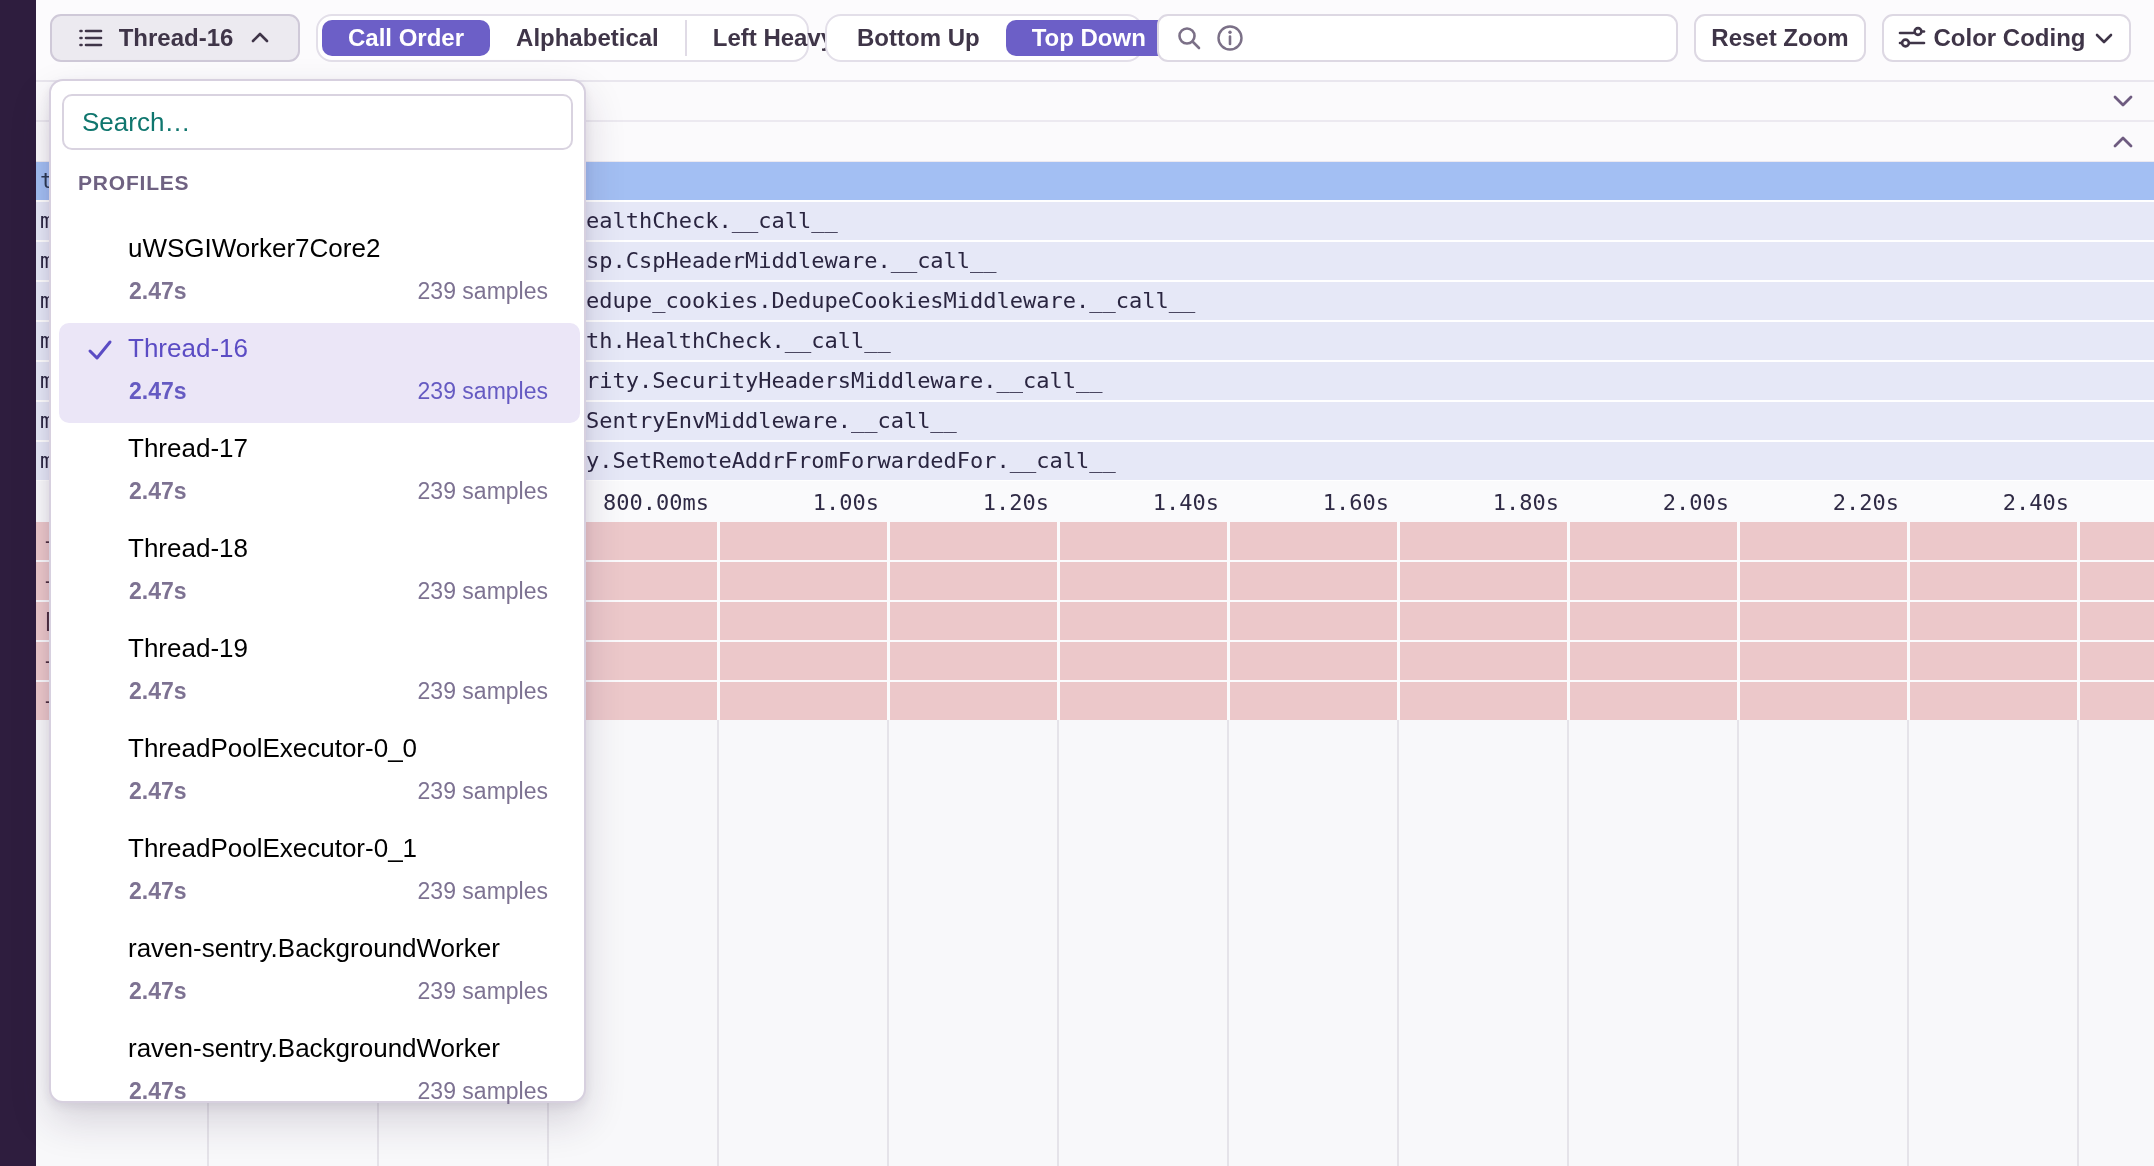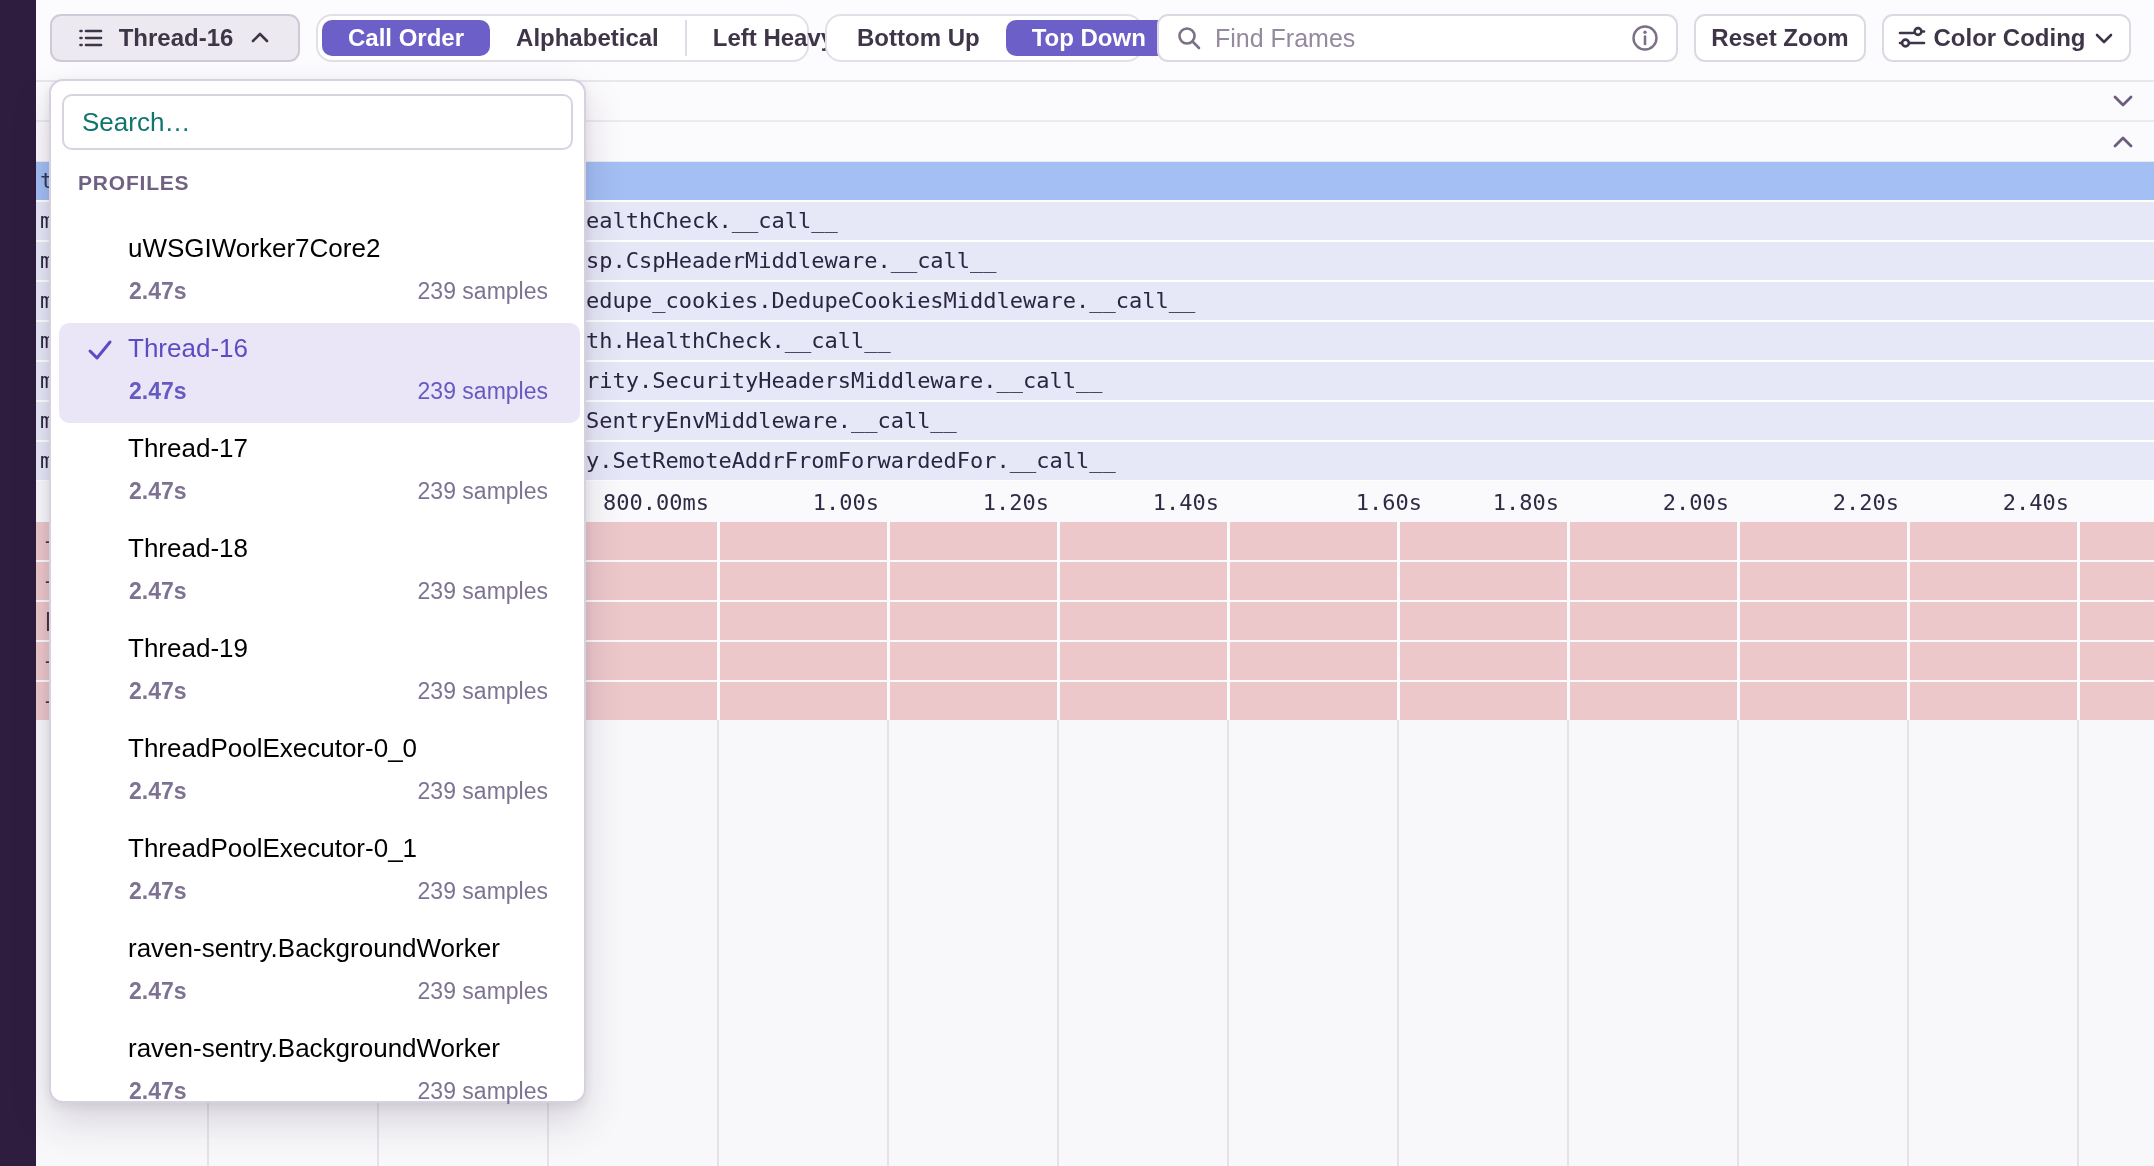--- a/index.html
+++ b/index.html
@@ -129,21 +129,20 @@
       <div class="opt selected">Top Down</div>
     </div>
 
   <div class="btn find-input">
     <span class="icon">
       <svg width="28" height="28" viewBox="0 0 28 28">
           <circle cx="12" cy="12" r="7.5" fill="none" stroke="#7b7087" stroke-width="2.6"></circle>
           <line x1="17.5" y1="17.5" x2="24" y2="24" stroke="#7b7087" stroke-width="2.6" stroke-linecap="round"></line>
         </svg>
     </span>
-    <span class="find-placeholder">Find Frames</span>
     <span class="icon">
       <svg width="30" height="30" viewBox="0 0 30 30">
           <circle cx="15" cy="15" r="11.5" fill="none" stroke="#7b7087" stroke-width="2.4"></circle>
           <line x1="15" y1="13.5" x2="15" y2="21" stroke="#7b7087" stroke-width="2.6" stroke-linecap="round"></line>
           <circle cx="15" cy="9.2" r="1.7" fill="#7b7087"></circle>
         </svg>
     </span>
   </div>
 
   <div class="btn reset-btn">
@@ -219,21 +218,21 @@
     <span class="hidden-prefix">middleware.prox</span>
       <span>y.SetRemoteAddrFromForwardedFor.__call__</span>
   </div>
   </div>
 
 <div class="abs axis" id="time-axis">
     <span class="tick-label" style="left: 473px;">800.00ms</span>
     <span class="tick-label" style="left: 643px;">1.00s</span>
     <span class="tick-label" style="left: 813px;">1.20s</span>
     <span class="tick-label" style="left: 983px;">1.40s</span>
-    <span class="tick-label" style="left: 1153px; margin-left: 33px;">1.60s</span>
+    <span class="tick-label" style="left: 1153px;">1.60s</span>
     <span class="tick-label" style="left: 1323px;">1.80s</span>
     <span class="tick-label" style="left: 1493px;">2.00s</span>
     <span class="tick-label" style="left: 1663px;">2.20s</span>
     <span class="tick-label" style="left: 1833px;">2.40s</span>
   </div>
 
 <div class="abs pink-zone" id="pink-zone">
     <div class="pink-row" style="top: 0px;">
       <span class="pink-frag">-</span>
     </div>

